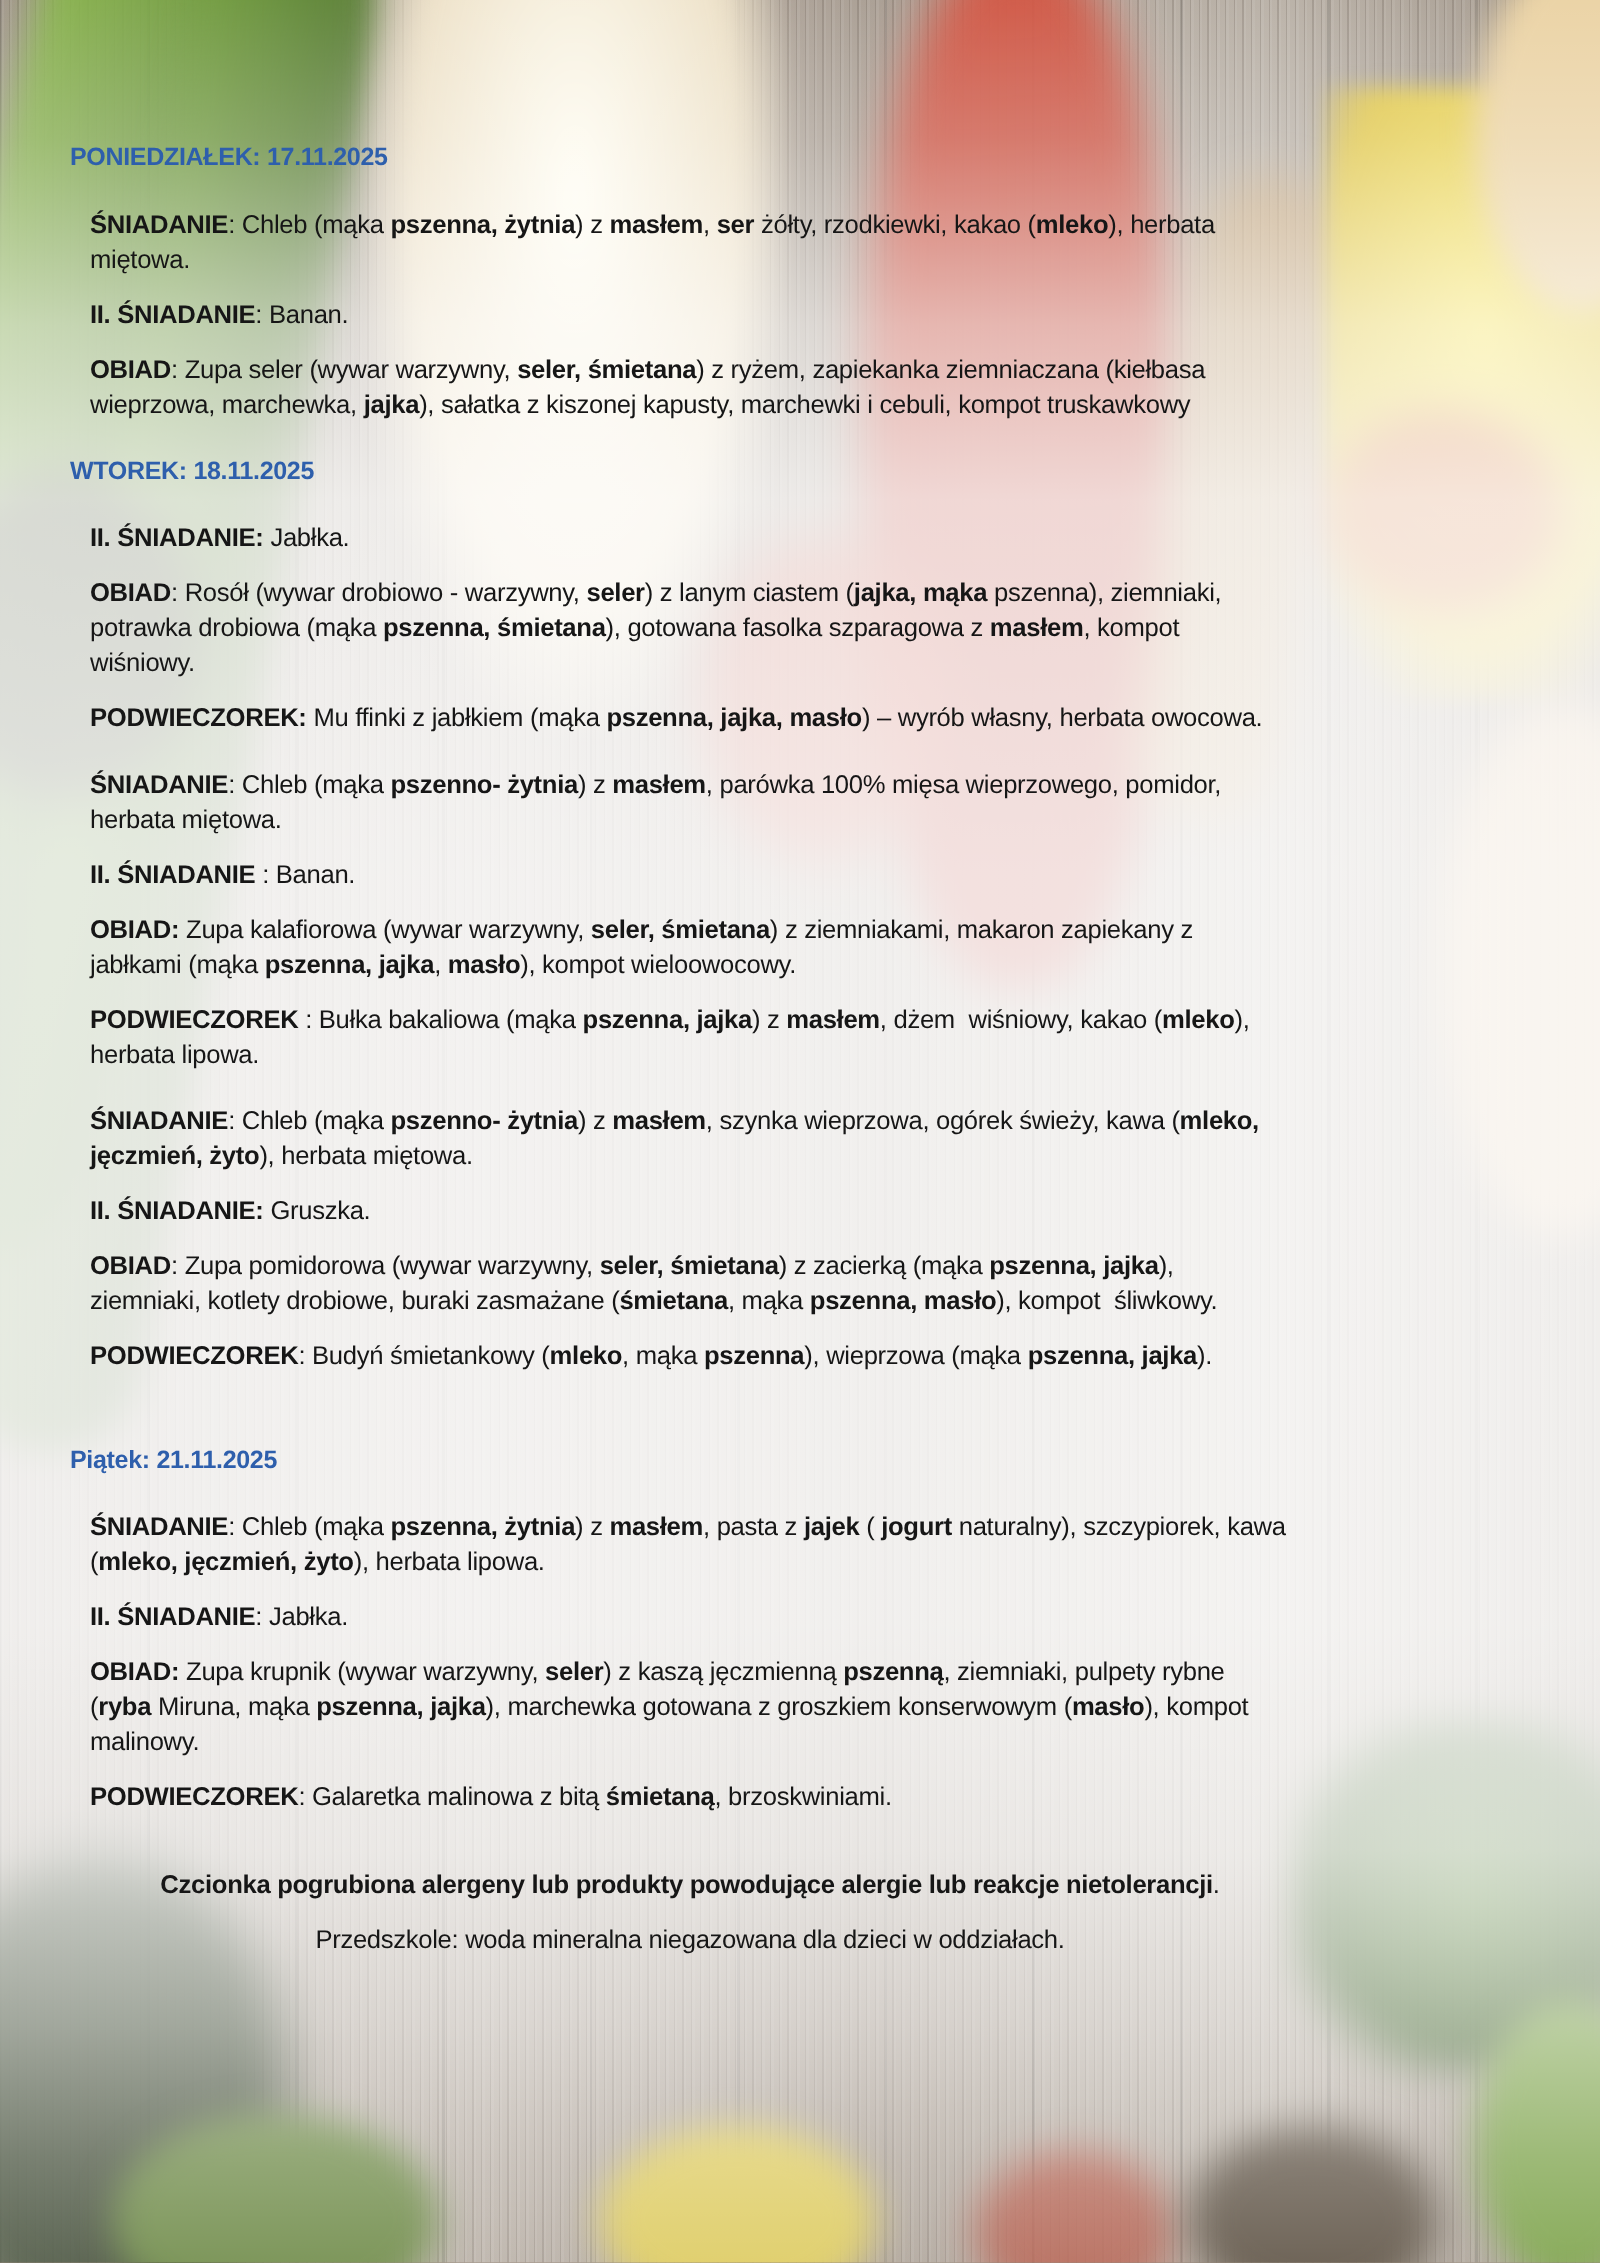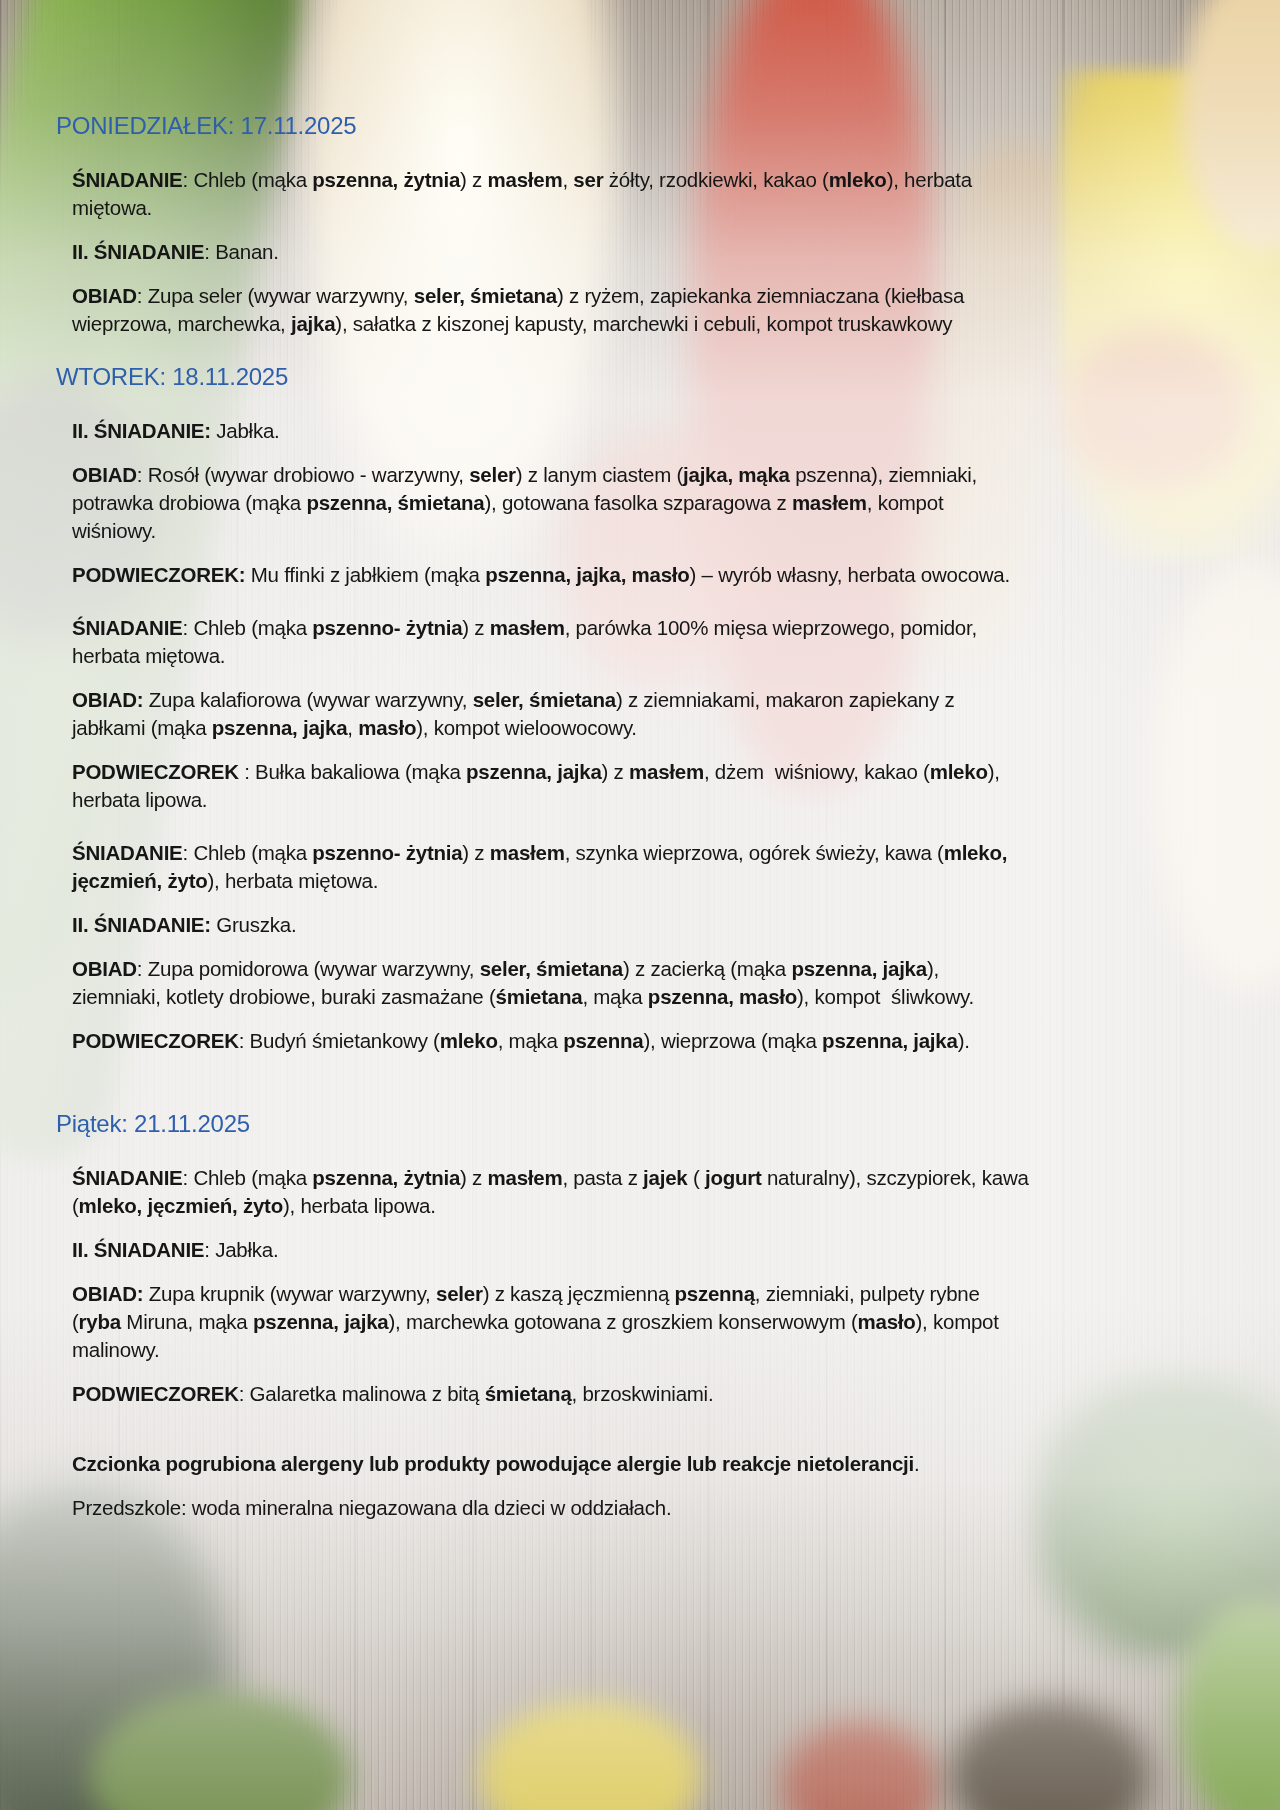--- a/index.html
+++ b/index.html
@@ -32,28 +32,28 @@
       rgba(255,255,255,.55) 1620px,
       rgba(255,255,255,.34) 1730px,
       rgba(255,255,255,.22) 1810px);
   }
   
   #content{
     position:absolute;z-index:2;left:56px;top:112px;width:992px;
     color:#161616;font-size:20.5px;letter-spacing:-0.25px;line-height:28px;
   }
   .day-heading{
-    font-size:24px;font-weight:400;color:var(--heading-color,#2e5fac);
+    font-size:20px;font-weight:700;color:var(--heading-color,#2e5fac);
     margin:0 0 26px 0;line-height:28px;
   }
   .menu-line{margin:16px;white-space:pre-wrap;}
   .menu-line strong{font-weight:700;}
   section.day{margin:0 0 25px 0;}
   #menu-days section.day:nth-of-type(4){margin-bottom:55px;} 
-  #footer-notes{margin-top:42px;}
+  #footer-notes{margin-top:42px;text-align:center;}
   #footer-notes .menu-line strong{font-weight:700;}
 </style>
 </head>
 <body>
 
 <div id="bg">
   <div class="wood"></div>
   <div class="blob" style="left:-80px;top:-120px;width:260px;height:1150px;transform:rotate(14deg);
               background:linear-gradient(100deg,#86b93e,#4c7a22 55%,#2f4f18);border-radius:120px;filter:blur(14px);opacity:.9;"></div>
   <div class="blob" style="left:60px;top:-80px;width:150px;height:1250px;transform:rotate(10deg);
@@ -91,20 +91,21 @@
         <p class="menu-line"><strong>OBIAD</strong><span>: Zupa seler (wywar warzywny, </span><strong>seler, śmietana</strong><span>) z ryżem, zapiekanka ziemniaczana (kiełbasa wieprzowa, marchewka, </span><strong>jajka</strong><span>), sałatka z kiszonej kapusty, marchewki i cebuli, kompot truskawkowy</span></p>
       </section>
       <section class="day">
         <h2 class="day-heading">WTOREK: 18.11.2025</h2>
         <p class="menu-line"><strong>II. ŚNIADANIE:</strong><span> Jabłka.</span></p>
         <p class="menu-line"><strong>OBIAD</strong><span>: Rosół (wywar drobiowo - warzywny, </span><strong>seler</strong><span>) z lanym ciastem (</span><strong>jajka, mąka</strong><span> pszenna), ziemniaki, potrawka drobiowa (mąka </span><strong>pszenna, śmietana</strong><span>), gotowana fasolka szparagowa z </span><strong>masłem</strong><span>, kompot wiśniowy.</span></p>
         <p class="menu-line"><strong>PODWIECZOREK:</strong><span> Mu ffinki z jabłkiem (mąka </span><strong>pszenna, jajka, masło</strong><span>) – wyrób własny, herbata owocowa.</span></p>
       </section>
       <section class="day">
         <p class="menu-line"><strong>ŚNIADANIE</strong><span>: Chleb (mąka </span><strong>pszenno- żytnia</strong><span>) z </span><strong>masłem</strong><span>, parówka 100% mięsa wieprzowego, pomidor, herbata miętowa.</span></p>
+        <p class="menu-line"><strong>II. ŚNIADANIE</strong><span> : Banan.</span></p>
         <p class="menu-line"><strong>OBIAD:</strong><span> Zupa kalafiorowa (wywar warzywny, </span><strong>seler, śmietana</strong><span>) z ziemniakami, makaron zapiekany z jabłkami (mąka </span><strong>pszenna, jajka</strong><span>, </span><strong>masło</strong><span>), kompot wieloowocowy.</span></p>
         <p class="menu-line"><strong>PODWIECZOREK</strong><span> : Bułka bakaliowa (mąka </span><strong>pszenna, jajka</strong><span>) z </span><strong>masłem</strong><span>, dżem  wiśniowy, kakao (</span><strong>mleko</strong><span>), herbata lipowa.</span></p>
       </section>
       <section class="day">
         <p class="menu-line"><strong>ŚNIADANIE</strong><span>: Chleb (mąka </span><strong>pszenno- żytnia</strong><span>) z </span><strong>masłem</strong><span>, szynka wieprzowa, ogórek świeży, kawa (</span><strong>mleko, jęczmień, żyto</strong><span>), herbata miętowa.</span></p>
         <p class="menu-line"><strong>II. ŚNIADANIE:</strong><span> Gruszka.</span></p>
         <p class="menu-line"><strong>OBIAD</strong><span>: Zupa pomidorowa (wywar warzywny, </span><strong>seler, śmietana</strong><span>) z zacierką (mąka </span><strong>pszenna, jajka</strong><span>), ziemniaki, kotlety drobiowe, buraki zasmażane (</span><strong>śmietana</strong><span>, mąka </span><strong>pszenna, masło</strong><span>), kompot  śliwkowy.</span></p>
         <p class="menu-line"><strong>PODWIECZOREK</strong><span>: Budyń śmietankowy (</span><strong>mleko</strong><span>, mąka </span><strong>pszenna</strong><span>), wieprzowa (mąka </span><strong>pszenna, jajka</strong><span>).</span></p>
       </section>
       <section class="day">

